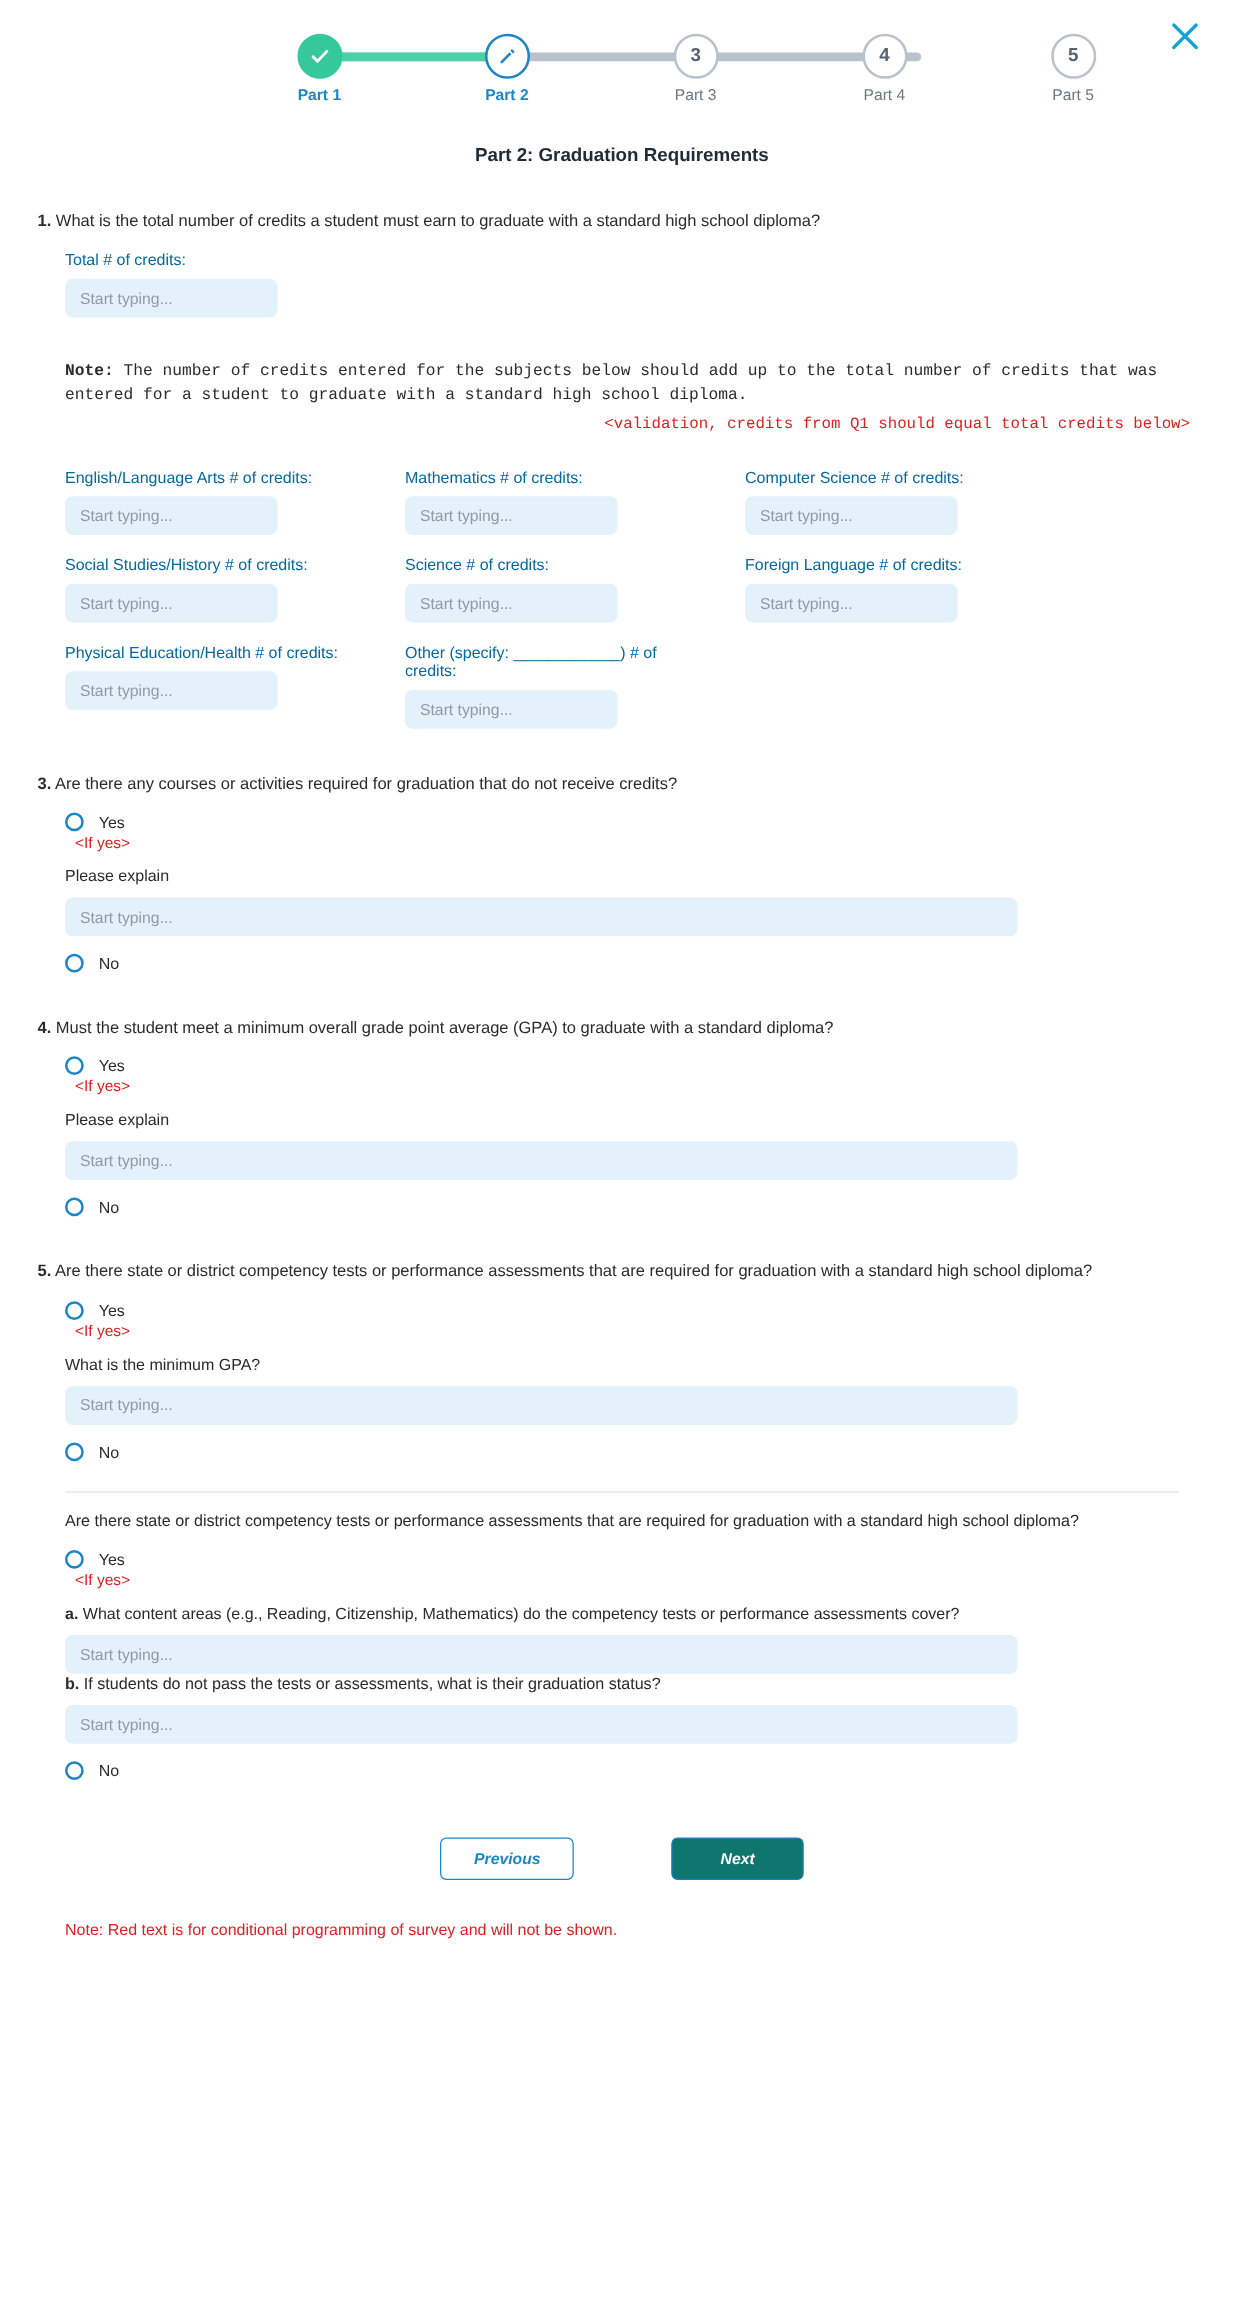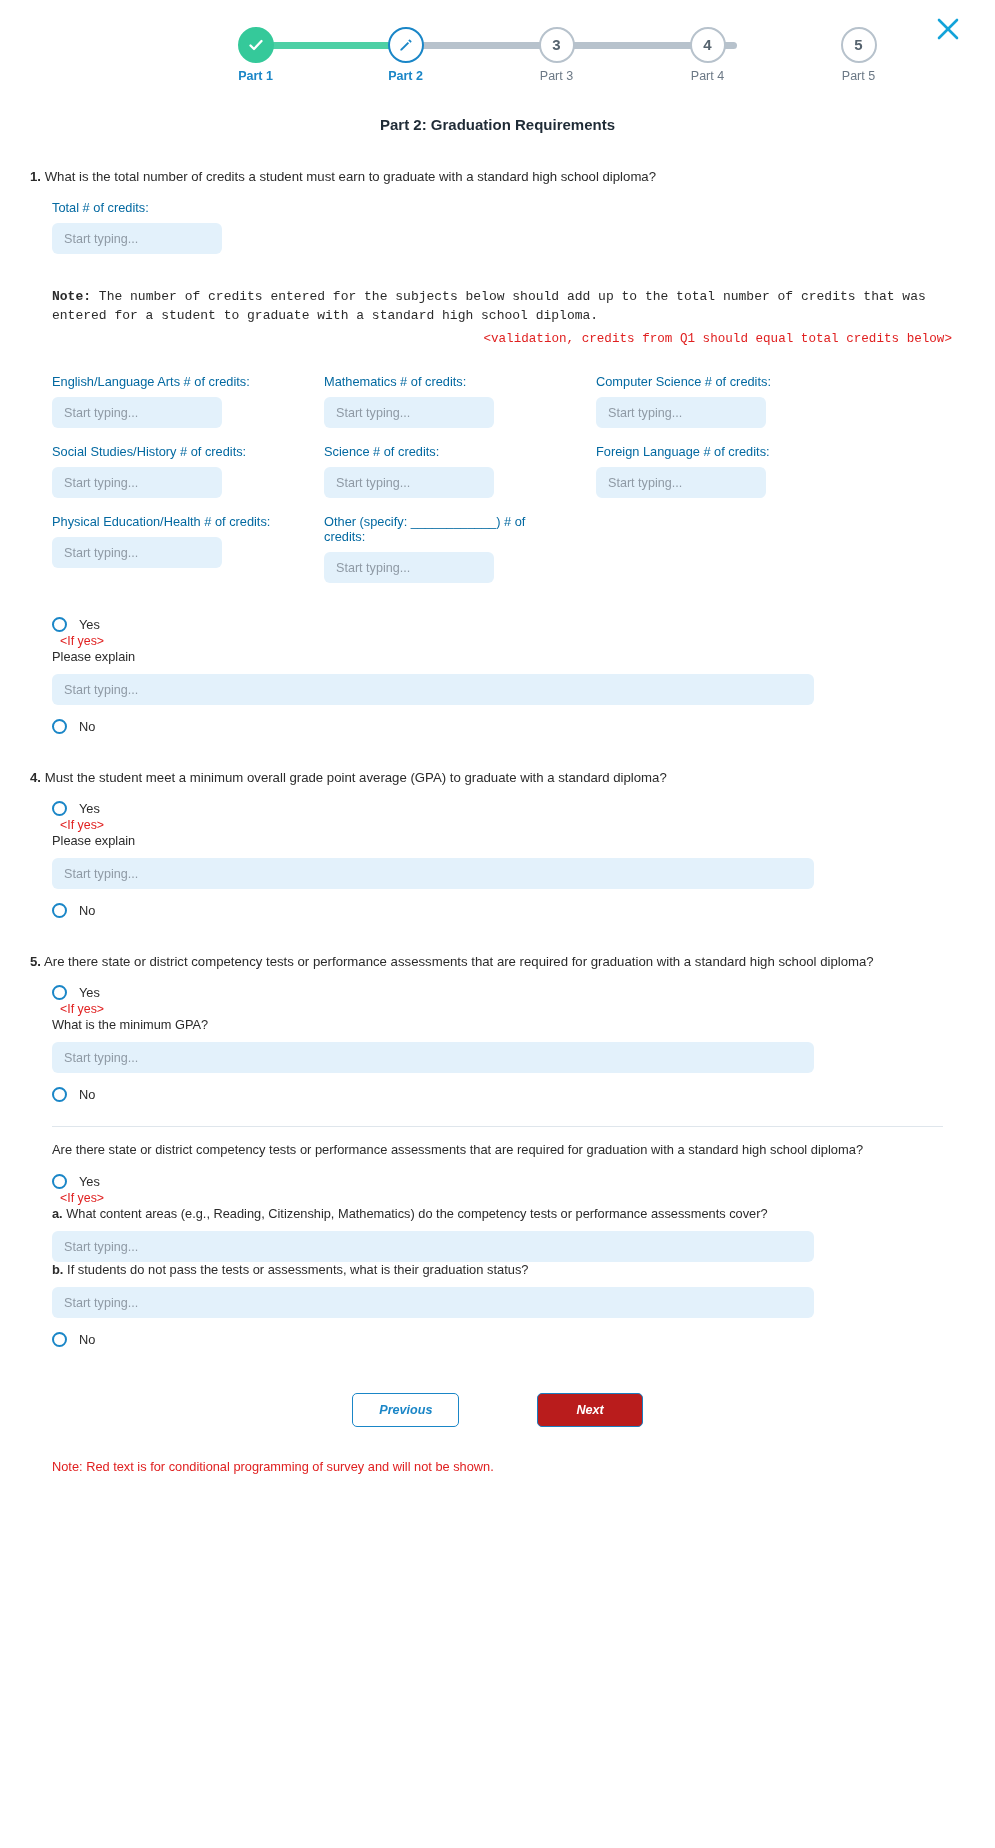--- a/index.html
+++ b/index.html
@@ -195,21 +195,21 @@
   .ifyes {
     margin-left: 30px;
     color: #e02020;
     font-size: 12.4px;
     margin-top: 2px;
   }
   .explain {
     margin-left: 22px;
     font-size: 12.8px;
     color: #2b2b2b;
-    margin-top: 1px;
+    margin-top: 12px;
   }
   .wide-input-wrap { margin-left: 22px; margin-top: 10px; }
 
   .divider {
     height: 1px;
     background: #dfe6ec;
     margin: 24px 22px 0 22px;
   }
   .blockq {
     margin-left: 22px;
@@ -238,21 +238,21 @@
     cursor: pointer;
     font-family: "Liberation Sans", sans-serif;
     font-style: italic;
   }
   .btn-prev {
     background: #ffffff;
     color: #1a86c7;
     border: 1.4px solid #1a86c7;
   }
   .btn-next {
-    background: #b91c1c;
+    background: #0f766e;
     color: #ffffff;
     border: 1.4px solid #1a7ec0;
     padding: 9px 38px;
   }
   .footnote {
     margin: 32px 0 24px 22px;
     color: #e02020;
     font-size: 12.8px;
   }
 </style>
@@ -373,20 +373,24 @@
         </div>
         <div class="cell">
           <div class="label">Other (specify: ____________) # of credits:</div>
           <input class="ti w-sm" placeholder="Start typing..." style="">
         </div>
         <div class="cell"></div>
       </div>
     </div>
 
     <div class="q">
+      <div class="q-text">
+        <b>3.</b>
+        <span>Are there any courses or activities required for graduation that do not receive credits?</span>
+      </div>
       <div class="radio-row">
         <span class="radio"></span>
         <span class="radio-lbl">Yes</span>
       </div>
       <div class="ifyes">&lt;If yes&gt;</div>
       <div class="explain">Please explain</div>
       <div class="wide-input-wrap">
         <input class="ti w-lg" placeholder="Start typing..." style="">
       </div>
       <div class="radio-row">

